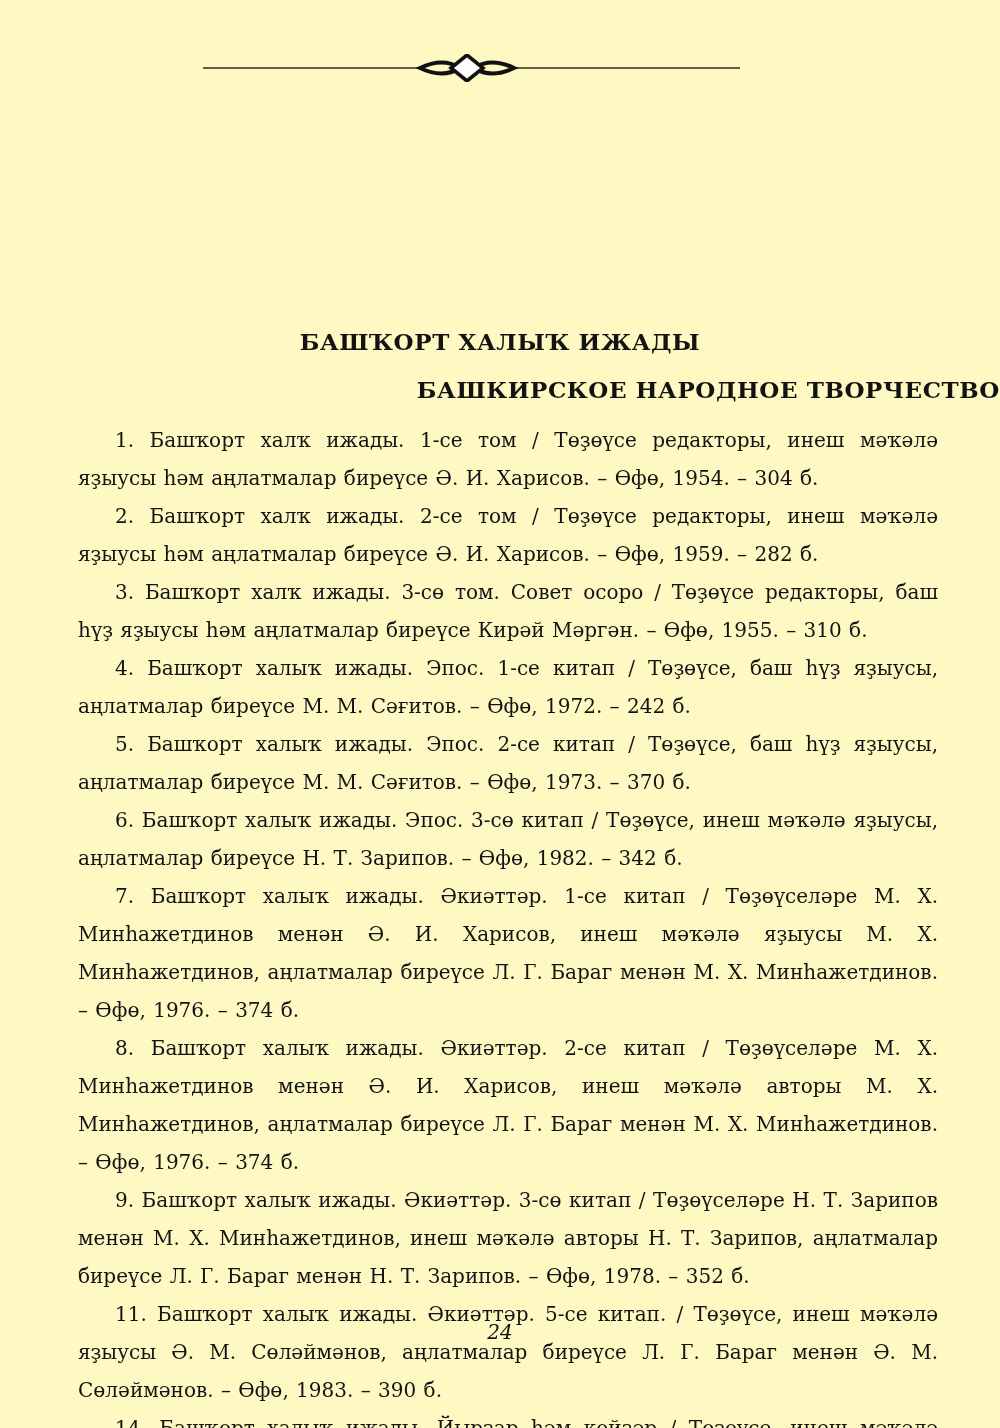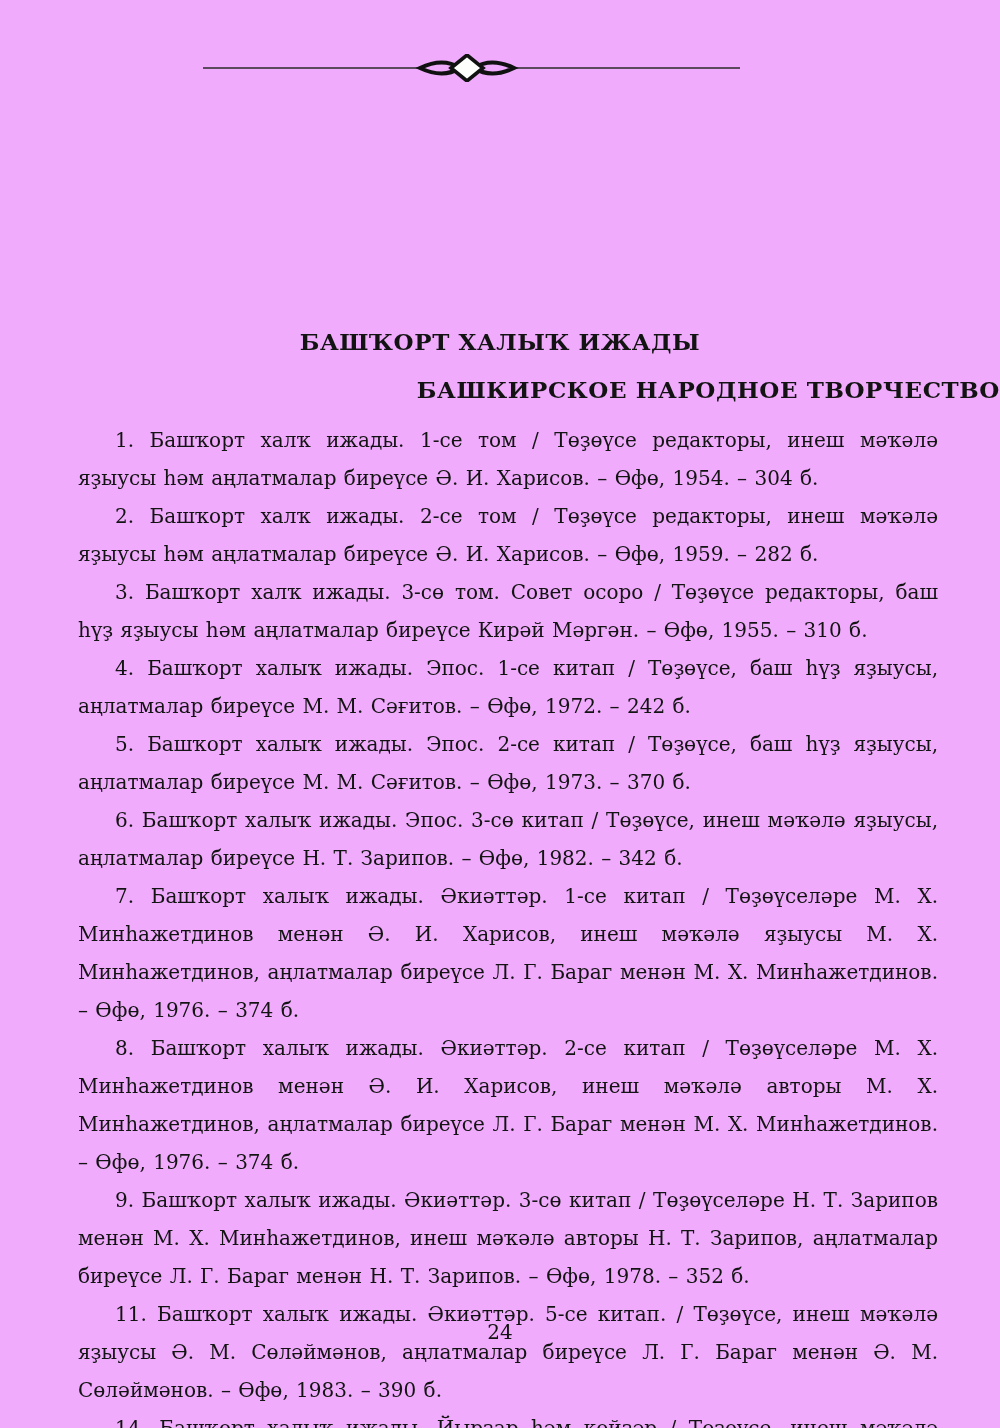--- a/index.html
+++ b/index.html
@@ -4,21 +4,21 @@
 <style>
   html, body {
     margin: 0;
     padding: 0;
     background: #ffffff;
   }
   .page {
     position: relative;
     width: 1000px;
     height: 1428px;
-    background: #f0abfc;
+    background: #fef9c3;
     color: #131313;
     font-family: "DejaVu Serif", serif;
     overflow: hidden;
     box-sizing: border-box;
   }
   .divider-wrap {
     position: absolute;
     top: 54px;
     left: 203px;
     width: 537px;
@@ -56,20 +56,21 @@
     text-indent: 37px;
     word-spacing: 1px;
   }
   .page-number {
     position: absolute;
     top: 1320px;
     left: 0;
     width: 100%;
     text-align: center;
     font-size: 20px;
+    font-style: italic;
   }
 </style>
 </head>
 <body>
 
 <div class="page">
 
   <div class="divider-wrap">
     <svg width="537" height="28" viewBox="0 0 537 28" xmlns="http://www.w3.org/2000/svg" aria-hidden="true">
       <line x1="0" y1="14" x2="219" y2="14" stroke="#2a2a2a" stroke-width="1.4"></line>

